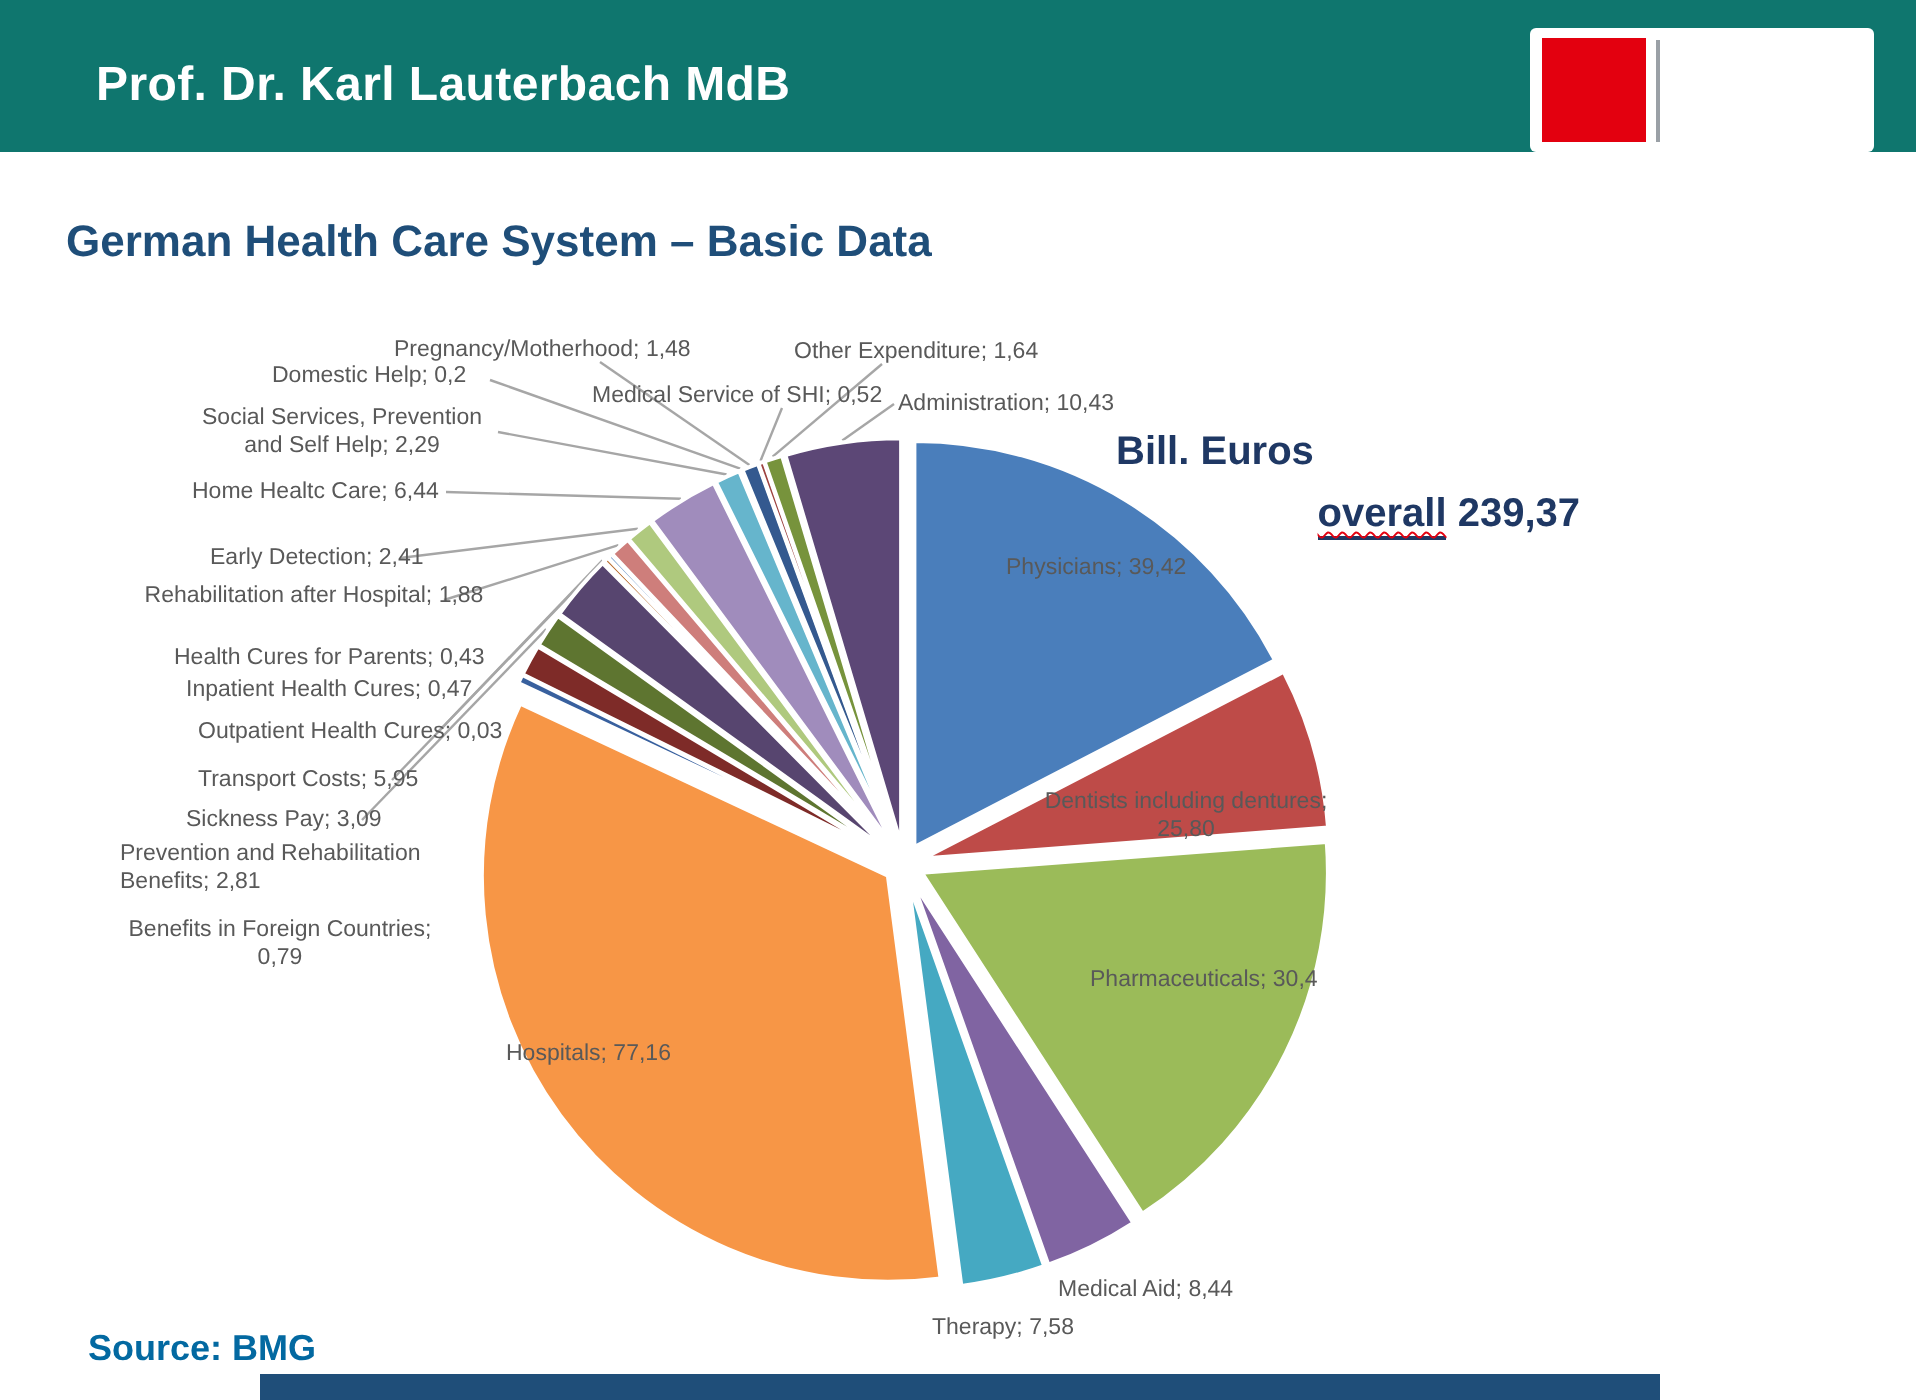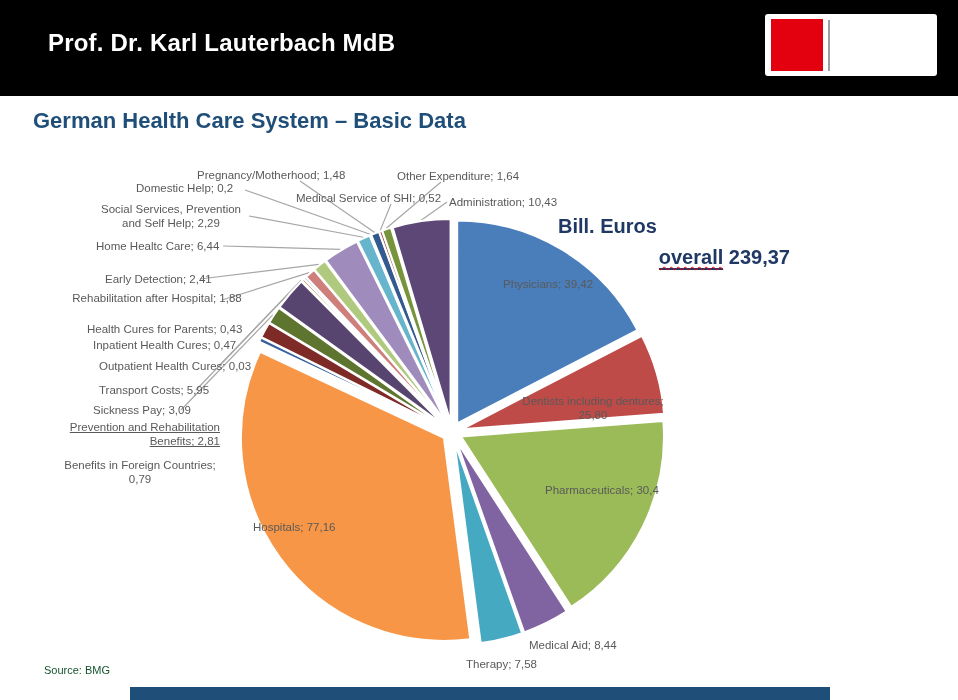--- a/index.html
+++ b/index.html
@@ -1,20 +1,20 @@
 <!DOCTYPE html>
 <html><head>
 <meta charset="utf-8">
 <style>
   html,body{margin:0;padding:0;}
   body{
     width:958px;height:700px;position:relative;overflow:hidden;background:#ffffff;
     font-family:"Liberation Sans", sans-serif;
   }
-  .header{position:absolute;left:0;top:0;width:958px;height:96px;background:#000000;}
+  .header{position:absolute;left:0;top:0;width:958px;height:76px;background:#0f766e;}
   .header-title{
     position:absolute;left:48px;top:29px;color:#ffffff;font-size:24px;font-weight:bold;
     letter-spacing:0.2px;white-space:nowrap;
   }
   .logo{position:absolute;left:765px;top:14px;width:172px;height:62px;background:#ffffff;border-radius:3px;}
   .logo-red{position:absolute;left:6px;top:5px;width:52px;height:52px;background:#E3000F;}
   .logo-divider{position:absolute;left:63px;top:6px;width:2px;height:51px;background:#9aa0a6;}
   .logo-text{position:absolute;left:70px;top:6px;line-height:16px;}
   .logo-spd{color:#E3000F;font-size:17px;font-weight:bold;letter-spacing:0.3px;}
   .logo-sub{color:#63666A;font-size:15px;letter-spacing:0.2px;}
@@ -33,21 +33,21 @@
   .overall-line{display:block;text-align:right;margin-top:2px;}
   .overall-word{
     border-bottom:2px solid #1F3864;
     text-decoration:underline;text-decoration-style:wavy;text-decoration-color:#E3000F;
     text-decoration-thickness:1px;text-underline-offset:2px;
   }
   .slice-label{
     position:absolute;font-size:11.5px;color:#595959;line-height:14px;
   }
   .slice-label.nowrap{white-space:nowrap;}
-  .source{position:absolute;left:44px;top:664px;color:#14532d;font-size:11px;white-space:nowrap;}
+  .source{position:absolute;left:44px;top:664px;color:#0369a1;font-size:18px;white-space:nowrap;font-weight:bold;}
   .footer-bar{position:absolute;left:130px;top:687px;width:700px;height:13px;background:#1F4E79;}
 </style>
 </head>
 <body>
 
 <div class="header">
   <div class="header-title">Prof. Dr. Karl Lauterbach MdB</div>
   <div class="logo">
     <div class="logo-red"></div>
     <div class="logo-divider"></div>
@@ -94,21 +94,21 @@
   </svg>
 
 <div id="labels-layer">
     <div class="slice-label nowrap" style="left: 503px; top: 277px; text-align: left;">Physicians; 39,42</div>
     <div class="slice-label" style="left: 513px; top: 394px; width: 160px; text-align: center;">Dentists including dentures; 25,80</div>
     <div class="slice-label nowrap" style="left: 545px; top: 483px; text-align: left;">Pharmaceuticals; 30,4</div>
     <div class="slice-label nowrap" style="left: 529px; top: 638px; text-align: left;">Medical Aid; 8,44</div>
     <div class="slice-label nowrap" style="left: 466px; top: 657px; text-align: left;">Therapy; 7,58</div>
     <div class="slice-label nowrap" style="left: 253px; top: 520px; text-align: left;">Hospitals; 77,16</div>
     <div class="slice-label" style="left: 60px; top: 458px; width: 160px; text-align: center;">Benefits in Foreign Countries; 0,79</div>
-    <div class="slice-label" style="left: 60px; top: 420px; width: 160px; text-align: right; text-decoration: underline;">Prevention and Rehabilitation Benefits; 2,81</div>
+    <div class="slice-label" style="left: 60px; top: 420px; width: 160px; text-align: left;">Prevention and Rehabilitation Benefits; 2,81</div>
     <div class="slice-label nowrap" style="left: 93px; top: 403px; text-align: left;">Sickness Pay; 3,09</div>
     <div class="slice-label nowrap" style="left: 99px; top: 383px; text-align: left;">Transport Costs; 5,95</div>
     <div class="slice-label nowrap" style="left: 99px; top: 359px; text-align: left;">Outpatient Health Cures; 0,03</div>
     <div class="slice-label nowrap" style="left: 93px; top: 338px; text-align: left;">Inpatient Health Cures; 0,47</div>
     <div class="slice-label nowrap" style="left: 87px; top: 322px; text-align: left;">Health Cures for Parents; 0,43</div>
     <div class="slice-label" style="left: 72px; top: 291px; width: 170px; text-align: center;">Rehabilitation after Hospital; 1,88</div>
     <div class="slice-label nowrap" style="left: 105px; top: 272px; text-align: left;">Early Detection; 2,41</div>
     <div class="slice-label nowrap" style="left: 96px; top: 239px; text-align: left;">Home Healtc Care; 6,44</div>
     <div class="slice-label" style="left: 95px; top: 202px; width: 152px; text-align: center;">Social Services, Prevention and Self Help; 2,29</div>
     <div class="slice-label nowrap" style="left: 136px; top: 181px; text-align: left;">Domestic Help; 0,2</div>

